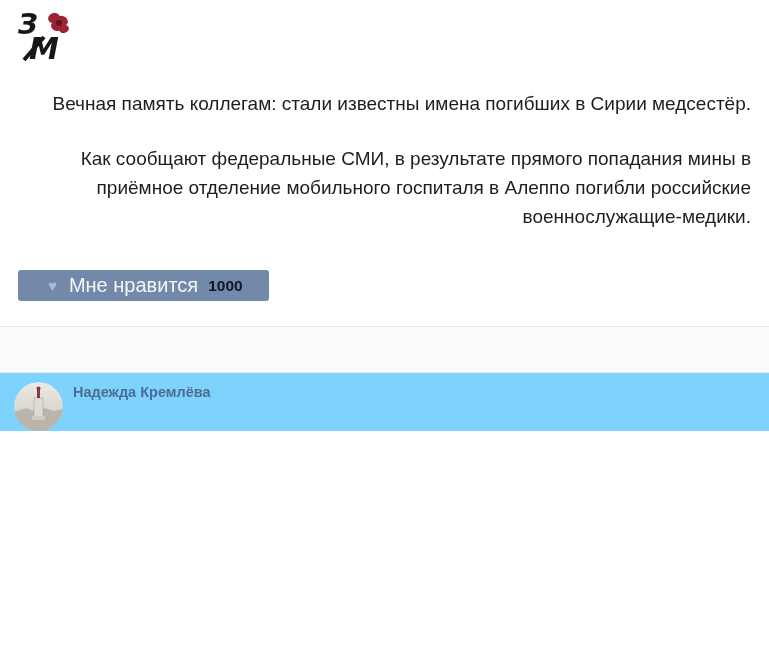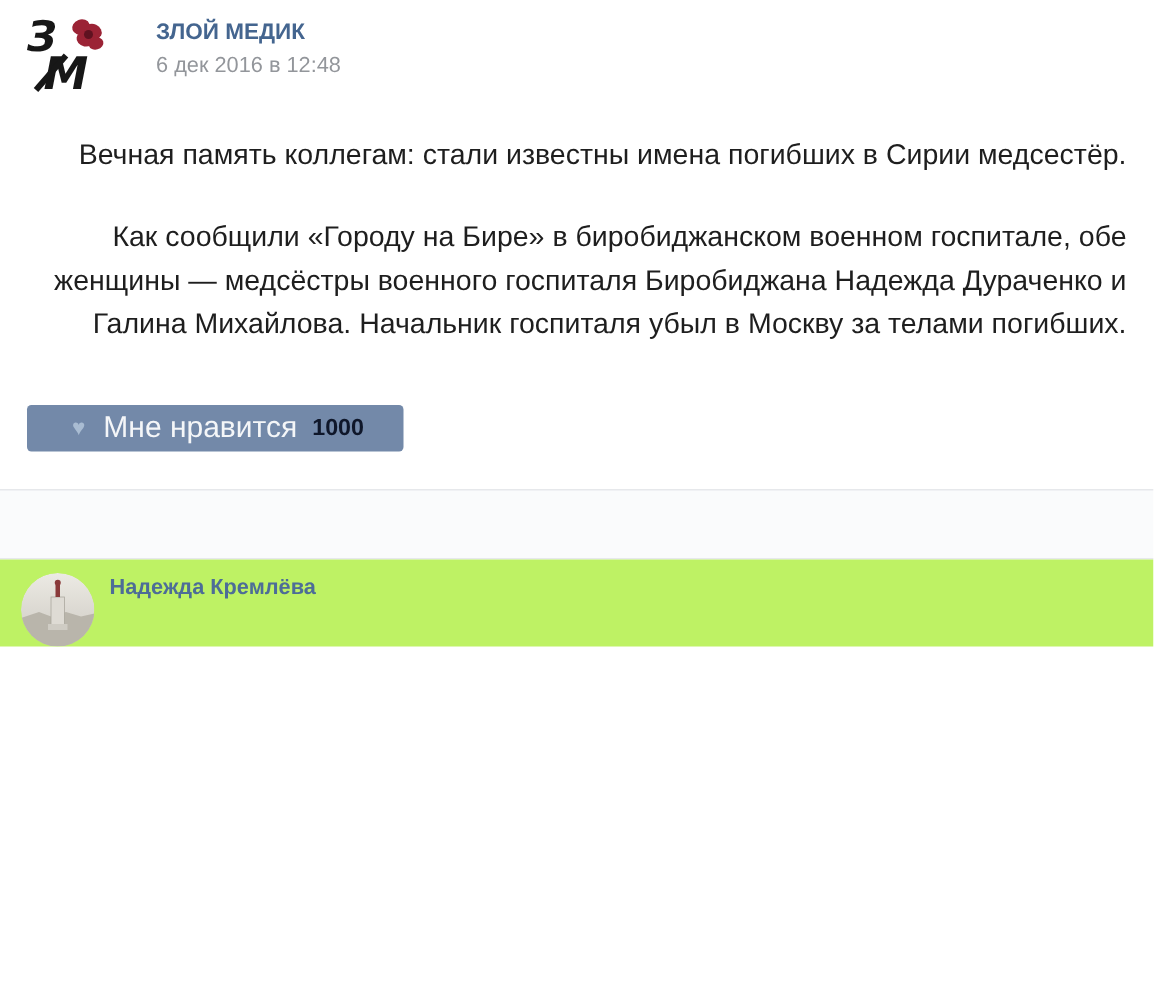--- a/index.html
+++ b/index.html
@@ -29,21 +29,21 @@
   }
   .like-button .heart { color:#a9bcd2; font-size:15px; margin-right:12px; line-height:1; }
   .like-button .label { color:rgba(255,255,255,0.92); font-size:20px; }
   .like-button .count { color:#0f172a; font-size:15.5px; font-weight:bold; margin-left:10px; }
 
   .section-gap {
     margin-top:25px; height:47px; background:#fafbfc;
     border-top:1px solid #e6e8eb; border-bottom:1px solid #e6e8eb;
   }
 
-  .comment { background:#bef264; padding:9px 18px 0 14px; display:flex; }
+  .comment { background:#7dd3fc; padding:9px 18px 0 14px; display:flex; }
   .comment-avatar { width:49px; height:49px; flex:0 0 49px; border-radius:50%; overflow:hidden; cursor:pointer; }
   .comment-avatar svg { display:block; width:49px; height:49px; }
   .comment-main { margin-left:10px; flex:1; padding-top:1px; }
   .comment-author { color:#4d6d97; font-size:14.5px; font-weight:bold; text-decoration:none; cursor:pointer; display:inline-block; }
   .comment-text { color:#1e1e1e; font-size:15.5px; margin-top:6px; line-height:20px; }
 </style>
 </head>
 <body>
 
 <div class="post">
@@ -56,31 +56,27 @@
         <line x1="6" y1="51" x2="26" y2="28" stroke="#171717" stroke-width="4"></line>
         <g fill="#9b2335">
           <ellipse cx="36" cy="9" rx="6" ry="5" transform="rotate(-20 36 9)"></ellipse>
           <ellipse cx="44" cy="12" rx="6" ry="5" transform="rotate(25 44 12)"></ellipse>
           <ellipse cx="39" cy="17" rx="6" ry="5" transform="rotate(10 39 17)"></ellipse>
           <ellipse cx="46" cy="20" rx="5" ry="4" transform="rotate(-15 46 20)"></ellipse>
         </g>
         <circle cx="41" cy="14" r="3" fill="#5f1220"></circle>
       </svg>
     </div>
-    <div class="post-header-info">
-      <a class="post-author">ЗЛОЙ МЕДИК</a>
-      <div class="post-date">6 дек 2016 в 12:48</div>
-    </div>
   </div>
 
   <div class="post-body">
     <p>Вечная память коллегам: стали известны имена погибших в Сирии медсестёр.</p>
-    <p>Как сообщили «Городу на Бире» в биробиджанском военном госпитале, обе
-женщины — медсёстры военного госпиталя Биробиджана Надежда Дураченко и
-Галина Михайлова. Начальник госпиталя убыл в Москву за телами погибших.</p>
+    <p>Как сообщают федеральные СМИ, в результате прямого попадания мины в
+приёмное отделение мобильного госпиталя в Алеппо погибли российские
+военнослужащие-медики.</p>
   </div>
 
   <button class="like-button">
     <span class="heart">♥</span>
     <span class="label">Мне нравится</span>
     <span class="count">1000</span>
   </button>
 </div>
 
 <div class="section-gap"></div>

